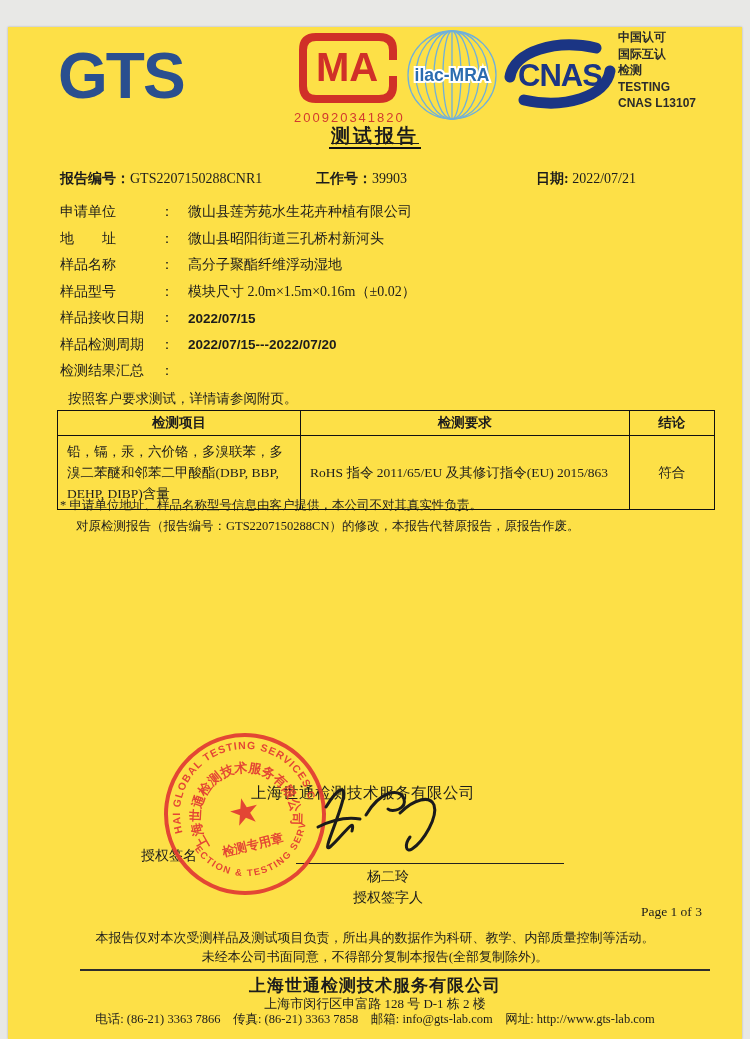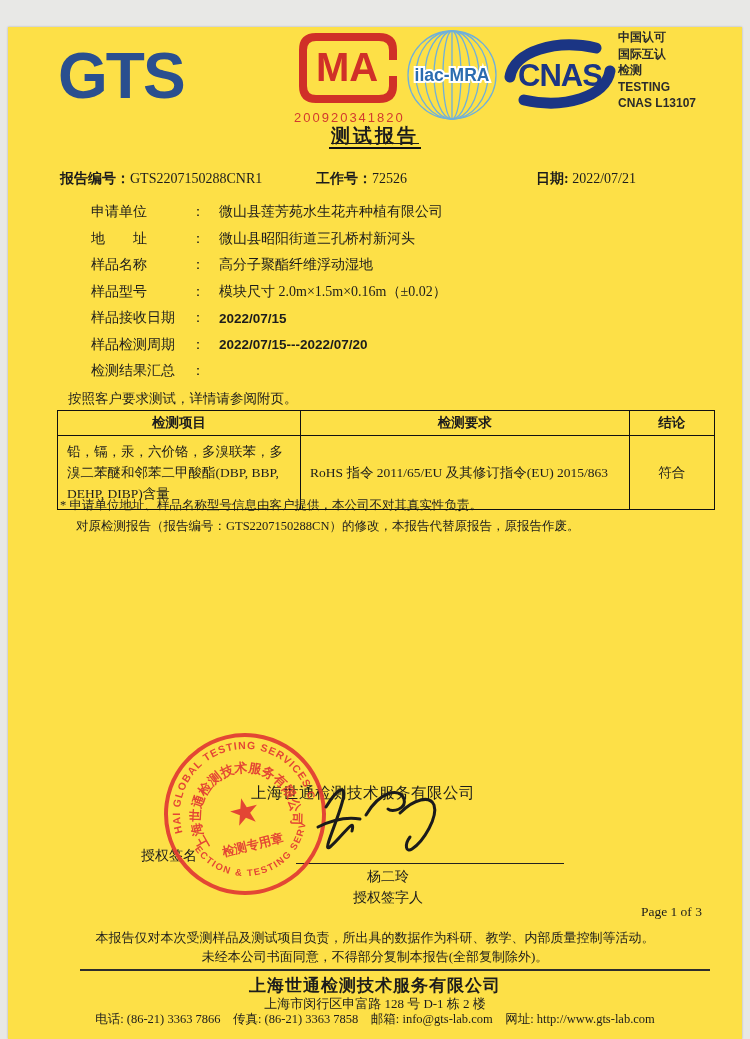--- a/index.html
+++ b/index.html
@@ -42,21 +42,21 @@
   .doc-title span { border-bottom:2px solid #111; padding:0 2px 1px; }
   .meta-row { left:0; top:123px; width:100%; height:20px; font-size:14px; }
   .meta-item { position:absolute; white-space:nowrap;margin-top:20px; }
   .meta-item b { font-weight:bold; }
   .m-report { left:52px; }
   .m-job { left:308px; }
   .m-date { left:528px; }
   .meta-val { font-family:"Liberation Serif","DejaVu Serif",serif; }
 
   
-  .fields { left:52px; top:172px; width:640px; font-size:14px;margin-left:31px; }
+  .fields { left:52px; top:172px; width:640px; font-size:14px; }
   .frow { display:flex; height:26.5px; align-items:center; }
   .flabel { width:100px; white-space:pre; }
   .fcolon { width:28px; }
   .fvalue { flex:1; white-space:nowrap; }
   .val-bold { font-family:"Liberation Sans","DejaVu Sans",sans-serif; font-weight:bold; font-size:13.5px; }
 
   .pre-table-note { left:60px; top:363px; font-size:13.5px; }
 
   
   .result-table { left:49px; top:383px; width:658px; border-collapse:collapse; }
@@ -135,21 +135,21 @@
     </div>
 
     <div class="abs doc-title">
       <span>测试报告</span>
     </div>
     <div class="abs meta-row">
       <div class="meta-item m-report">
         <b>报告编号：</b><span class="meta-val">GTS2207150288CNR1</span>
       </div>
       <div class="meta-item m-job">
-        <b>工作号：</b><span class="meta-val">72526</span>
+        <b>工作号：</b><span class="meta-val">39903</span>
       </div>
       <div class="meta-item m-date">
         <b>日期: </b><span class="meta-val">2022/07/21</span>
       </div>
     </div>
 
     <div class="abs fields">
       <div class="frow">
         <span class="flabel">申请单位</span>
         <span class="fcolon">：</span>

